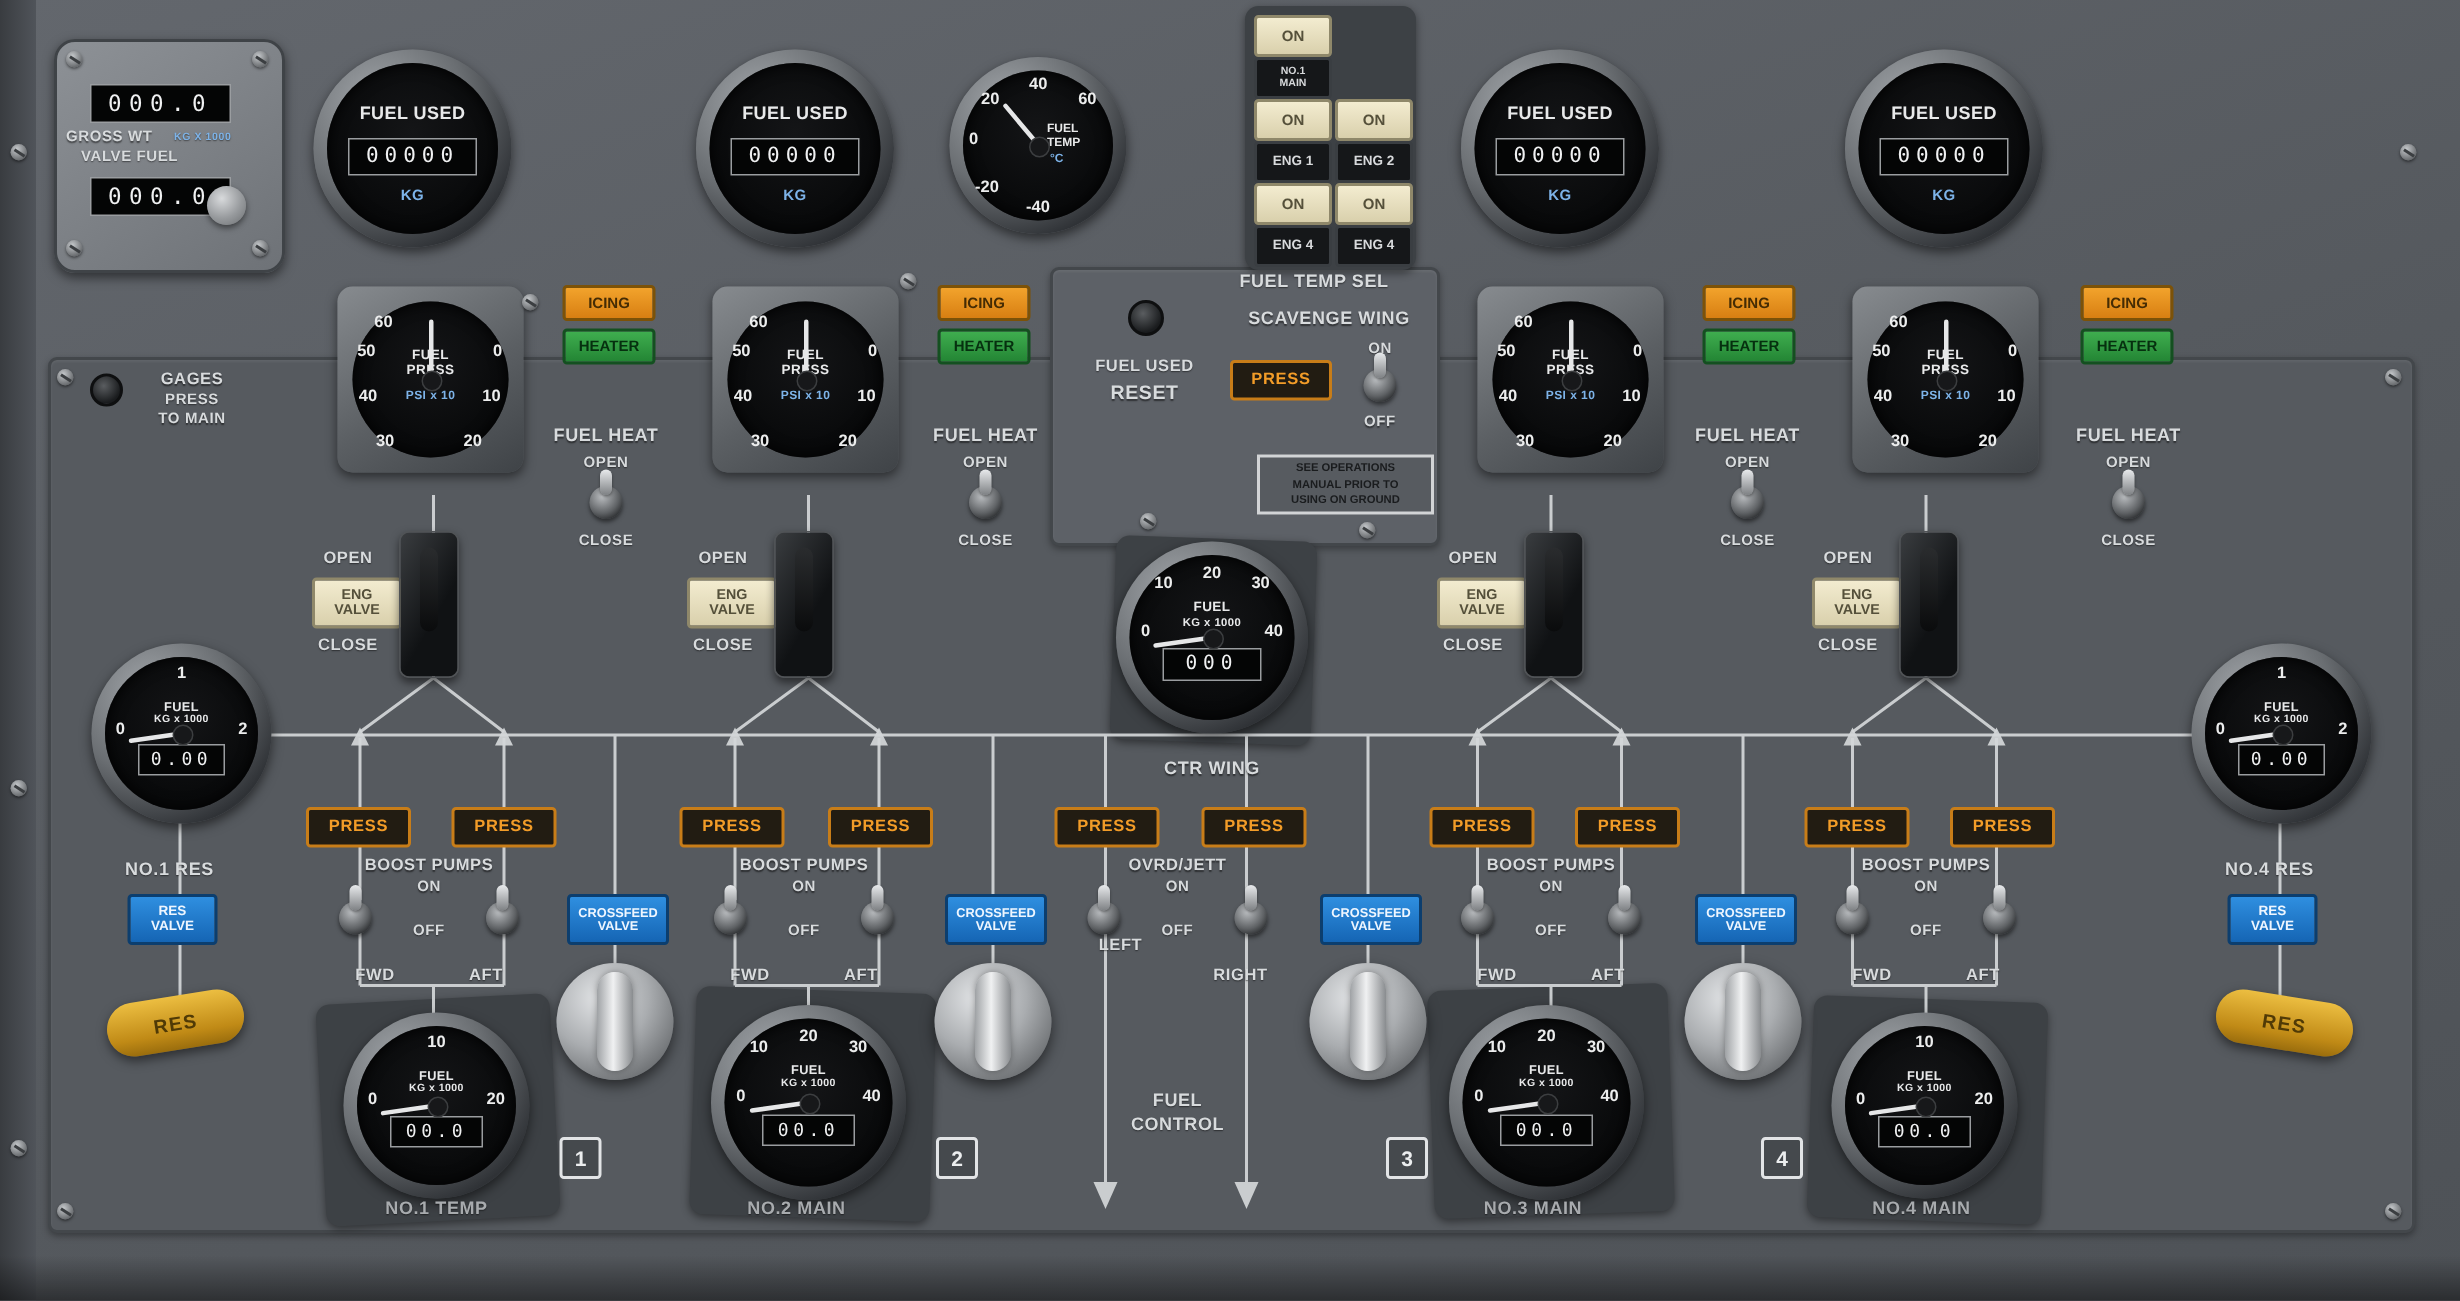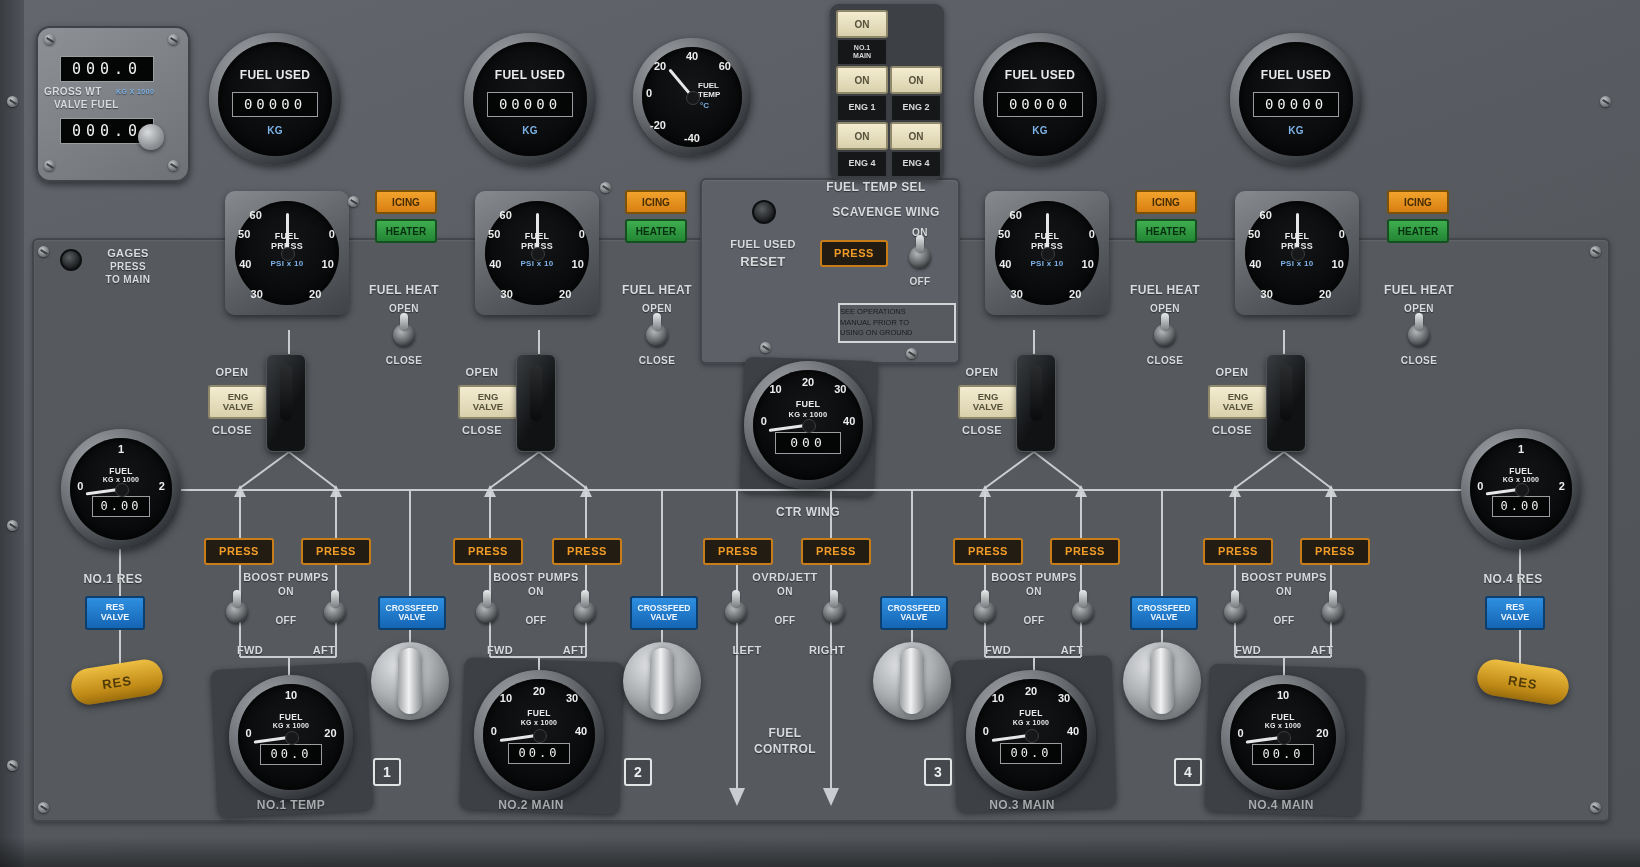--- a/index.html
+++ b/index.html
@@ -64,21 +64,21 @@
     background:linear-gradient(90deg,#9fa2a5,#f0f1f2 45%,#898c8f);box-shadow:0 0 5px rgba(0,0,0,.35);}
   .reshandle{position:absolute;width:92px;height:36px;border-radius:18px;display:flex;align-items:center;
     justify-content:center;color:#503a06;font-weight:bold;font-size:13px;letter-spacing:1px;
     background:linear-gradient(180deg,#ecbe41,#c08a16 70%,#9a6d0d);box-shadow:0 3px 7px rgba(0,0,0,.5);}
   .screw{position:absolute;width:11px;height:11px;border-radius:50%;
     background:radial-gradient(circle at 38% 32%,#c6c9cc,#787b7e 60%,#45484b);box-shadow:0 1px 2px rgba(0,0,0,.5);}
   .screw::after{content:"";position:absolute;left:1.5px;top:4.5px;width:8px;height:2px;background:#3b3e41;transform:rotate(33deg);}
   .plq{position:absolute;width:24px;height:24px;border:2px solid #e2e4e6;border-radius:3px;color:#eceeef;
     font-weight:bold;font-size:14px;display:flex;align-items:center;justify-content:center;background:rgba(20,22,24,.25);}
   .note{position:absolute;border:2px solid #d2d4d6;background:#575b60;color:#1a1c1e;font-size:7.5px;
-    font-weight:normal;text-align:left;line-height:1.4;padding:2px 0;}
+    font-weight:bold;text-align:center;line-height:1.4;padding:2px 0;}
   
   .tk-l{left:7%;top:41%;} .tk-t{left:50%;top:5%;transform:translateX(-50%);} .tk-r{right:7%;top:41%;}
   .tk-tl{left:15%;top:12%;} .tk-tr{right:15%;top:12%;}
   .pk0{right:4%;top:26%;} .pk10{right:5%;top:55%;} .pk20{right:17%;bottom:5%;} .pk30{left:15%;bottom:5%;}
   .pk40{left:4%;top:55%;} .pk50{left:3%;top:26%;} .pk60{left:14%;top:8%;}
   .tm40n{left:50%;bottom:3%;transform:translateX(-50%);} .tm20n{left:8%;bottom:16%;} .tm0{left:4%;top:40%;}
   .tm20{left:12%;top:13%;} .tm40{left:44%;top:3%;} .tm60{right:11%;top:13%;}
   .cell{width:48px;height:24px;}
 </style>
 </head>
@@ -415,21 +415,21 @@
   <div class="toggle" style="left:574px;top:601px;"></div>
   <div class="lbl" style="left:514px;top:615px;width:44px;font-size:10px;">OFF</div>
   <div class="lbl" style="left:474px;top:644px;width:52px;font-size:11px;">FWD</div>
   <div class="lbl" style="left:548px;top:644px;width:52px;font-size:11px;">AFT</div>
 
   <div class="lbl" style="left:723px;top:571px;width:124px;font-size:11px;">OVRD/JETT</div>
   <div class="lbl" style="left:763px;top:586px;width:44px;font-size:10px;">ON</div>
   <div class="toggle" style="left:725px;top:601px;"></div>
   <div class="toggle" style="left:823px;top:601px;"></div>
   <div class="lbl" style="left:763px;top:615px;width:44px;font-size:10px;">OFF</div>
-  <div class="lbl" style="left:719px;top:644px;width:56px;font-size:11px;">LEFT</div>
+  <div class="lbl" style="left:719px;top:624px;width:56px;font-size:11px;">LEFT</div>
   <div class="lbl" style="left:799px;top:644px;width:56px;font-size:11px;">RIGHT</div>
 
   <div class="lbl" style="left:972px;top:571px;width:124px;font-size:11px;">BOOST PUMPS</div>
   <div class="lbl" style="left:1012px;top:586px;width:44px;font-size:10px;">ON</div>
   <div class="toggle" style="left:974px;top:601px;"></div>
   <div class="toggle" style="left:1072px;top:601px;"></div>
   <div class="lbl" style="left:1012px;top:615px;width:44px;font-size:10px;">OFF</div>
   <div class="lbl" style="left:972px;top:644px;width:52px;font-size:11px;">FWD</div>
   <div class="lbl" style="left:1046px;top:644px;width:52px;font-size:11px;">AFT</div>
 

